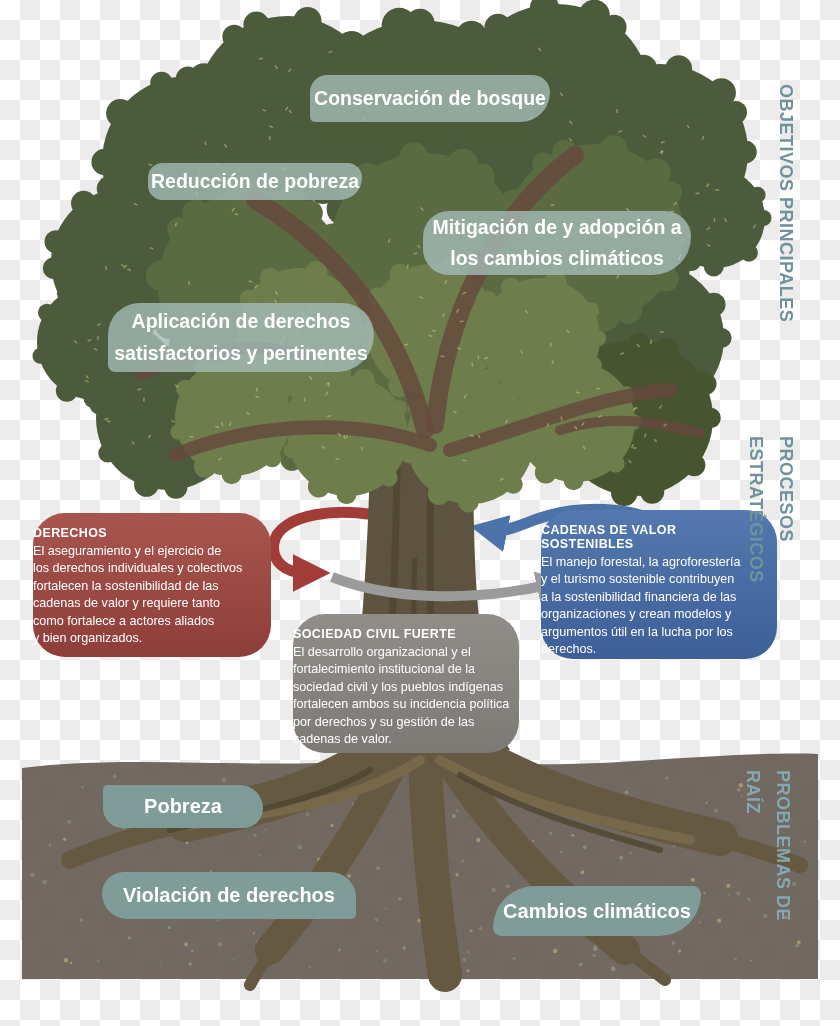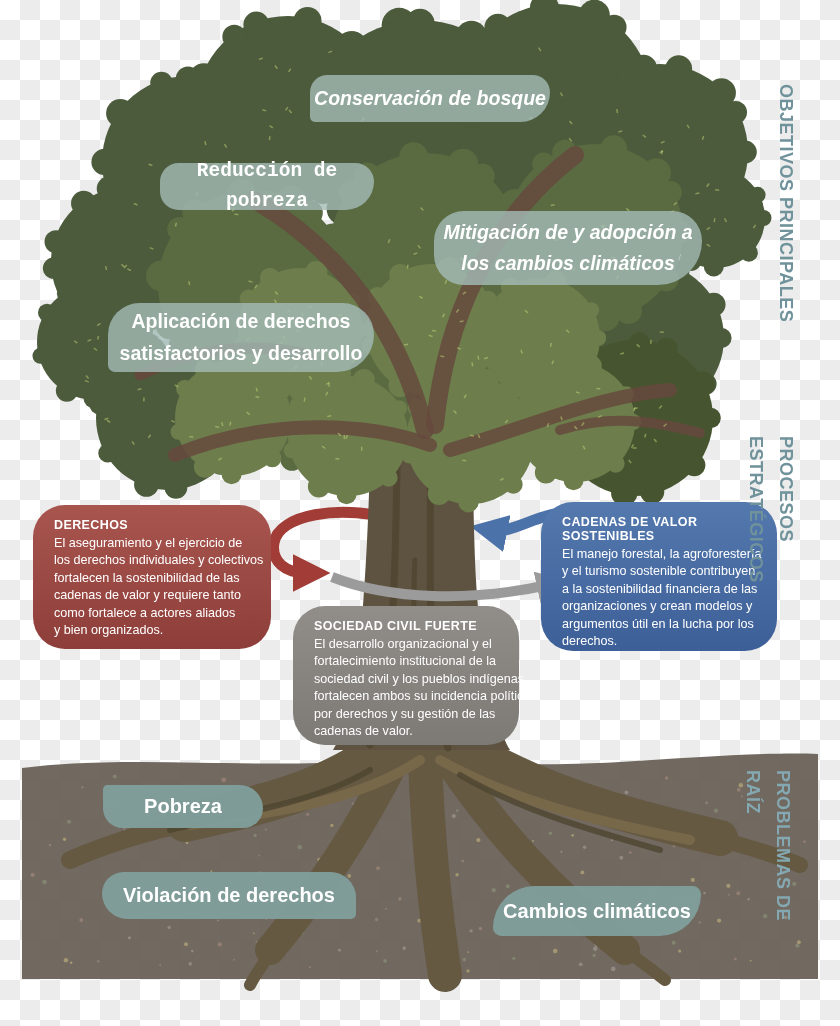--- a/index.html
+++ b/index.html
@@ -9,27 +9,27 @@
     font-family:"Liberation Sans","DejaVu Sans",sans-serif;
   }
   .stage > svg{position:absolute;left:0;top:0;}
 
   
   .goal{
     position:absolute;display:flex;align-items:center;justify-content:center;
     text-align:center;color:#fff;font-weight:700;font-size:19.5px;line-height:1.5;
     background:rgba(164,188,182,.8);white-space:pre-line;
   }
-  #goal-conservacion{left:310px;top:75px;width:240px;height:47px;border-radius:26px 26px 44px 8px;font-style:italic;}
-  #goal-reduccion{left:160px;top:163px;width:214px;height:47px;border-radius:30px 30px 46px 30px;font-family:Liberation Mono, monospace;}
-  #goal-mitigacion{left:434px;top:211px;width:268px;height:74px;border-radius:38px 38px 56px 38px;line-height:1.6;font-style:italic;}
+  #goal-conservacion{left:310px;top:75px;width:240px;height:47px;border-radius:26px 26px 44px 8px;}
+  #goal-reduccion{left:148px;top:163px;width:214px;height:37px;border-radius:30px 30px 46px 30px;}
+  #goal-mitigacion{left:423px;top:211px;width:268px;height:64px;border-radius:38px 38px 56px 38px;line-height:1.6;}
   #goal-aplicacion{left:108px;top:303px;width:266px;height:69px;border-radius:44px 44px 52px 10px;line-height:1.6;}
 
   
-  .card{position:absolute;color:#fff;border-radius:32px;padding:13px 12px 0 21px;box-sizing:border-box;}
+  .card{position:absolute;color:#fff;border-radius:32px;padding:13px 12px 0 0;box-sizing:border-box;margin-top:8px;}
   .card h3{margin:0 0 3px 0;font-size:12.5px;letter-spacing:.4px;font-weight:700;}
   .card p{margin:0;font-size:12.6px;line-height:1.38;white-space:pre;}
   #card-derechos{left:33px;top:505px;width:238px;height:144px;background:linear-gradient(#a8554e,#8e3e3a);}
   #card-cadenas{left:541px;top:502px;width:236px;height:149px;background:linear-gradient(#5479ae,#3c5f97);}
   #card-civil{left:293px;top:606px;width:226px;height:139px;background:linear-gradient(#918e8a,#7d7a76);}
 
   
   .rootbox{
     position:absolute;display:flex;align-items:center;justify-content:center;
     color:#fff;font-weight:700;font-size:20px;background:rgba(128,158,155,.96);
@@ -726,21 +726,21 @@
         <rect x="561.601389886256" y="416.2705469829539" width="4" height="1.5" fill="rgba(200,213,122,0.5)" transform="rotate(72.3 561.6 416.3)"></rect>
         <rect x="634.1585118253852" y="444.72269643709757" width="4" height="1.5" fill="rgba(200,213,122,0.5)" transform="rotate(121.1 634.2 444.7)"></rect>
       </g>
   </svg>
 
   <div class="goal" id="goal-conservacion">Conservación de bosque</div>
   <div class="goal" id="goal-reduccion">Reducción de pobreza</div>
   <div class="goal" id="goal-mitigacion">Mitigación de y adopción a
 los cambios climáticos</div>
   <div class="goal" id="goal-aplicacion">Aplicación de derechos
-satisfactorios y desarrollo</div>
+satisfactorios y pertinentes</div>
 
   <div class="card" id="card-derechos">
     <h3>DERECHOS</h3>
     <p>El aseguramiento y el ejercicio de
 los derechos individuales y colectivos
 fortalecen la sostenibilidad de las
 cadenas de valor y requiere tanto
 como fortalece a actores aliados
 y bien organizados.</p>
   </div>

